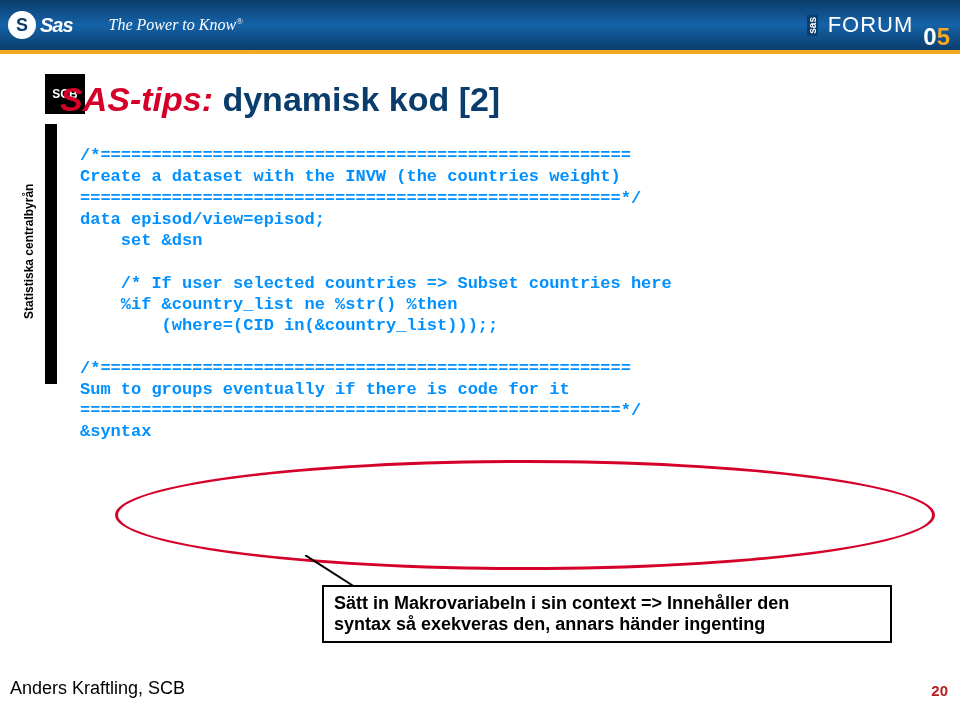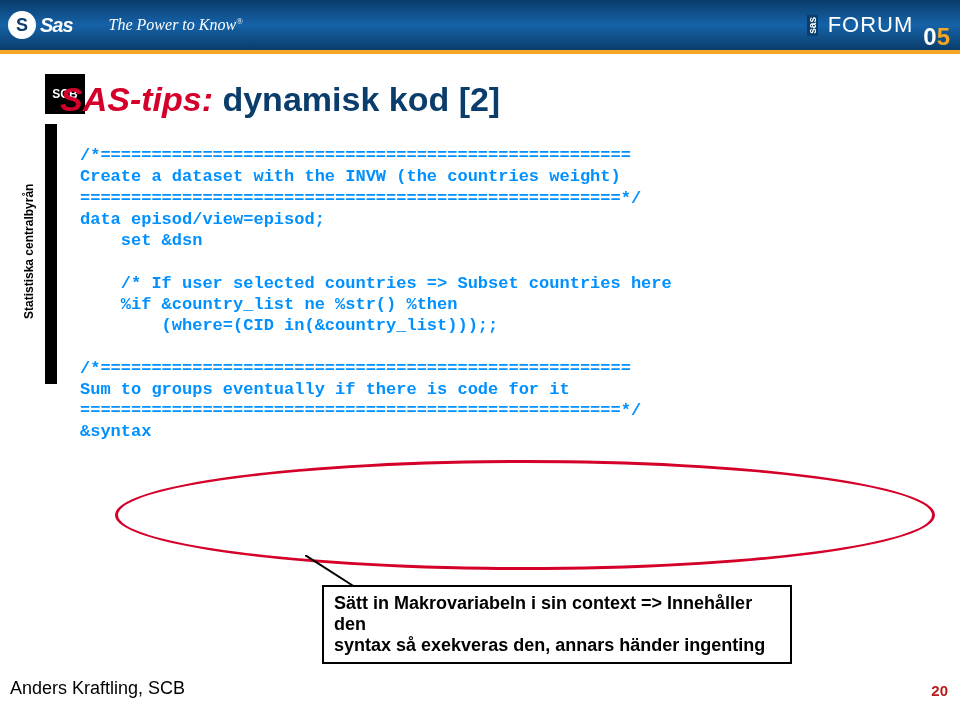--- a/index.html
+++ b/index.html
@@ -129,21 +129,21 @@
     border-radius: 50%;
     pointer-events: none;
   }
   .ellipse1 {
     left: 55px; top: 380px;
     width: 820px; height: 110px;
   }
   .callout {
     position: absolute;
     left: 262px; top: 505px;
-    width: 470px;
+    width: 570px;
     background: #fff;
     border: 2px solid #000;
     padding: 6px 10px;
     font-size: 18px;
     font-weight: bold;
   }
   .callout-line {
     position: absolute;
     left: 245px; top: 475px;
     width: 60px; height: 35px;

